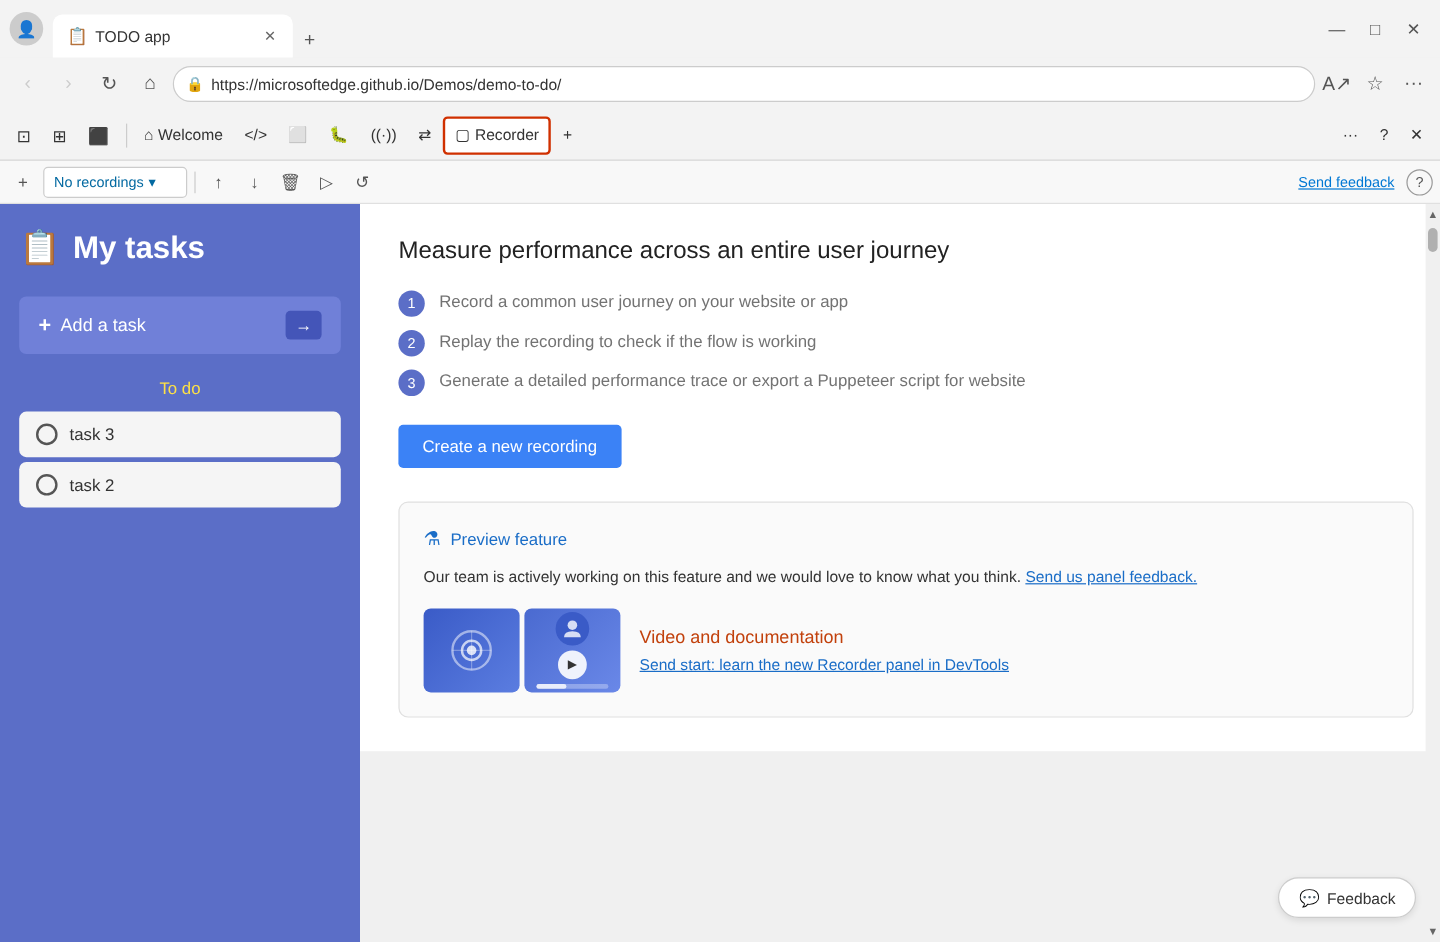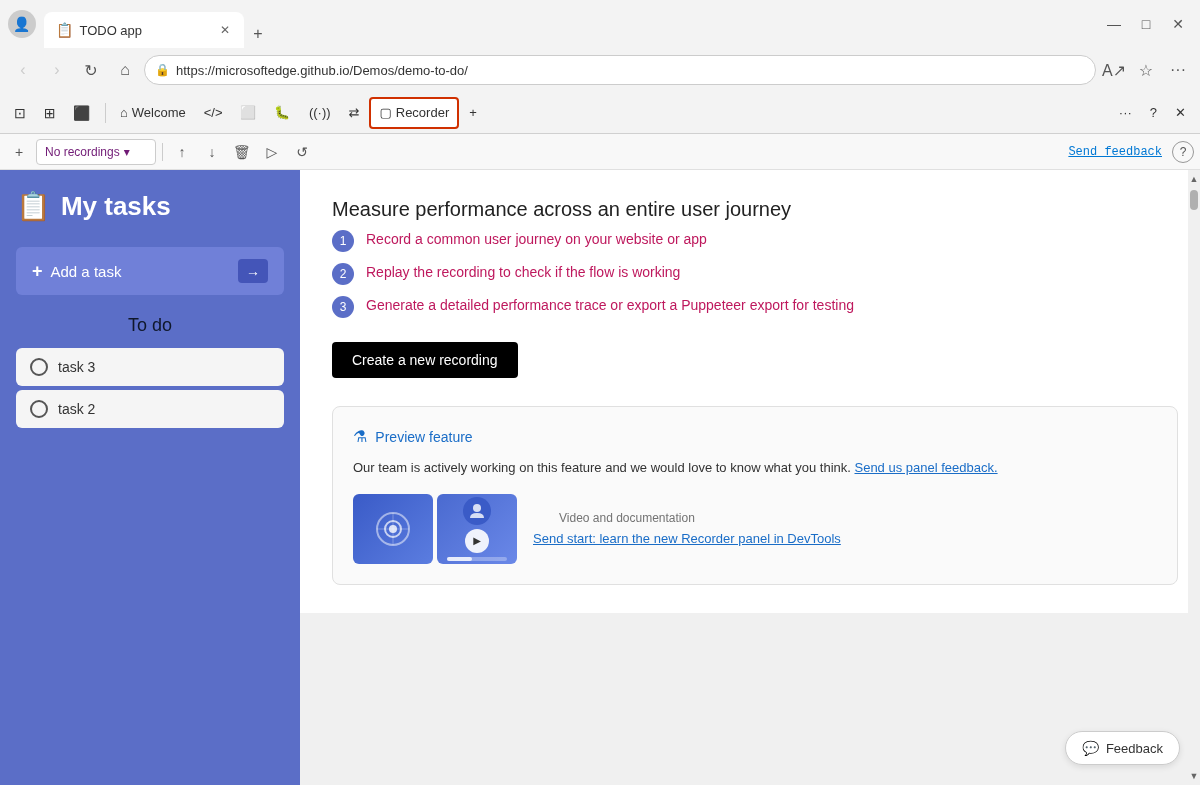--- a/index.html
+++ b/index.html
@@ -55,66 +55,66 @@
     .dt-more { margin-left: auto; }
 
     
     .devtools-sub-toolbar {
       display: flex; align-items: center; height: 36px; background: #f8f8f8;
       border-bottom: 1px solid #e0e0e0; padding: 0 6px; gap: 4px;
     }
     .sub-btn { width: 26px; height: 26px; border-radius: 4px; display: flex; align-items: center; justify-content: center; color: #555; font-size: 14px; cursor: pointer; }
     .recordings-dropdown {
       display: flex; align-items: center; gap: 4px; height: 26px; padding: 0 8px;
-      border: 1px solid #ccc; border-radius: 4px; background: white; font-size: 12px; color: #701a75; cursor: pointer;
+      border: 1px solid #ccc; border-radius: 4px; background: white; font-size: 12px; color: #0369a1; cursor: pointer;
       min-width: 120px;
       text-align: right;
     }
     .sub-separator { width: 1px; height: 18px; background: #ccc; margin: 0 2px; }
-    .send-feedback-link { margin-left: auto; font-size: 12px; color: #0078d4; cursor: pointer; text-decoration: underline; font-family: Liberation Mono, monospace; }
+    .send-feedback-link { margin-left: auto; font-size: 12px; color: #0078d4; cursor: pointer; text-decoration: underline; }
     .help-btn { width: 22px; height: 22px; border-radius: 50%; border: 1px solid #999; display: flex; align-items: center; justify-content: center; font-size: 12px; color: #555; cursor: pointer; margin-left: 6px; }
 
     
     .main-layout { display: flex; height: calc(785px - 48px - 44px - 42px - 36px); }
 
     
     .sidebar { width: 300px; background: #5b6ec7; padding: 20px 16px; color: white; flex-shrink: 0; overflow-y: auto; }
     .sidebar-header { display: flex; align-items: center; gap: 10px; margin-bottom: 24px; }
     .sidebar-icon { font-size: 28px; }
     .sidebar-title { font-size: 26px; font-weight: 700; color: white; }
     .add-task-btn {
       display: flex; align-items: center; gap: 8px; width: 100%;
       background: #7080d8; border: none; border-radius: 6px; padding: 12px 16px;
       color: white; font-size: 15px; cursor: pointer; margin-bottom: 20px;
     }
     .add-task-plus { font-size: 18px; font-weight: bold; }
     .add-task-label { flex: 1; text-align: left; }
     .add-task-arrow { background: #4455b8; border-radius: 4px; padding: 4px 8px; font-size: 14px; }
-    .section-label { font-size: 18px; color: #0f172a; margin-bottom: 12px; text-align: center; }
+    .section-label { font-size: 14px; color: #fde047; margin-bottom: 12px; text-align: center; }
     .task-list { display: flex; flex-direction: column; gap: 4px; text-align: center; }
     .task-item {
       display: flex; align-items: center; gap: 10px; background: #f5f5f5;
       border-radius: 6px; padding: 10px 14px; color: #333; font-size: 14px; cursor: pointer;
     }
     .task-checkbox { width: 18px; height: 18px; border-radius: 50%; border: 2px solid #555; flex-shrink: 0; }
 
     
     .devtools-content { flex: 1; background: white; overflow-y: auto; padding: 28px 32px; position: relative; }
 
-    .content-title { font-size: 20px; font-weight: 400; color: #222; margin-bottom: 8px; }
+    .content-title { font-size: 20px; font-weight: 400; color: #222; margin-bottom: 20px; }
     .steps-list { list-style: none; margin-bottom: 24px; }
     .step-item { display: flex; align-items: flex-start; gap: 12px; margin-bottom: 10px; }
     .step-number {
       width: 22px; height: 22px; border-radius: 50%; background: #5b6ec7; color: white;
       font-size: 12px; display: flex; align-items: center; justify-content: center; flex-shrink: 0; margin-top: 1px;
     }
-    .step-text { font-size: 14px; color: #be185d; line-height: 1.5; }
+    .step-text { font-size: 14px; color: #737373; line-height: 1.5; }
 
     .create-btn {
-      background: #000000; color: white; border: none; border-radius: 4px;
+      background: #3b82f6; color: white; border: none; border-radius: 4px;
       padding: 10px 20px; font-size: 14px; cursor: pointer; margin-bottom: 28px;
     }
 
     .preview-box {
       border: 1px solid #e0e0e0; border-radius: 8px; padding: 20px; background: #fafafa;
     }
     .preview-header { display: flex; align-items: center; gap: 8px; margin-bottom: 12px; }
     .preview-icon { color: #1a6dc7; font-size: 16px; }
     .preview-title { font-size: 14px; color: #1a6dc7; font-weight: 500; }
     .preview-text { font-size: 13px; color: #333; line-height: 1.5; margin-bottom: 16px; }
@@ -128,21 +128,21 @@
     }
     .thumb-right {
       width: 80px; height: 70px; background: linear-gradient(135deg, #4a6ad0, #6a88e8);
       border-radius: 6px; display: flex; align-items: center; justify-content: center; position: relative;
     }
     .play-btn-circle {
       width: 24px; height: 24px; border-radius: 50%; background: rgba(255,255,255,0.9);
       display: flex; align-items: center; justify-content: center; font-size: 10px; color: #333;
     }
     .media-info { display: flex; flex-direction: column; gap: 6px; }
-    .media-title { font-size: 12px; color: #737373; margin-left: 26px; }
+    .media-title { font-size: 15px; color: #c2410c; }
     .media-link { font-size: 13px; color: #1a6dc7; text-decoration: underline; cursor: pointer; }
 
     
     .feedback-btn {
       position: fixed; bottom: 20px; right: 20px; background: white; border: 1px solid #ccc;
       border-radius: 20px; padding: 8px 16px; display: flex; align-items: center; gap: 6px;
       font-size: 13px; color: #333; cursor: pointer; box-shadow: 0 2px 6px rgba(0,0,0,0.1);
     }
     .feedback-icon { font-size: 14px; color: #1a6dc7; }
   </style>
@@ -281,21 +281,21 @@
         <li class="step-item">
           <div class="step-number">1</div>
           <span class="step-text">Record a common user journey on your website or app</span>
         </li>
         <li class="step-item">
           <div class="step-number">2</div>
           <span class="step-text">Replay the recording to check if the flow is working</span>
         </li>
         <li class="step-item">
           <div class="step-number">3</div>
-          <span class="step-text">Generate a detailed performance trace or export a Puppeteer export for testing</span>
+          <span class="step-text">Generate a detailed performance trace or export a Puppeteer script for website</span>
         </li>
       </ul>
 
       <button class="create-btn">Create a new recording</button>
 
       <div class="preview-box">
         <div class="preview-header">
           <span class="preview-icon">⚗</span>
           <span class="preview-title">Preview feature</span>
         </div>

